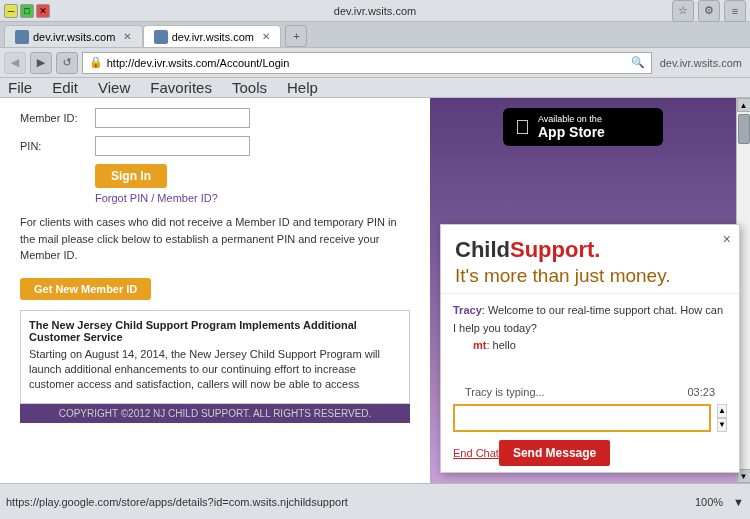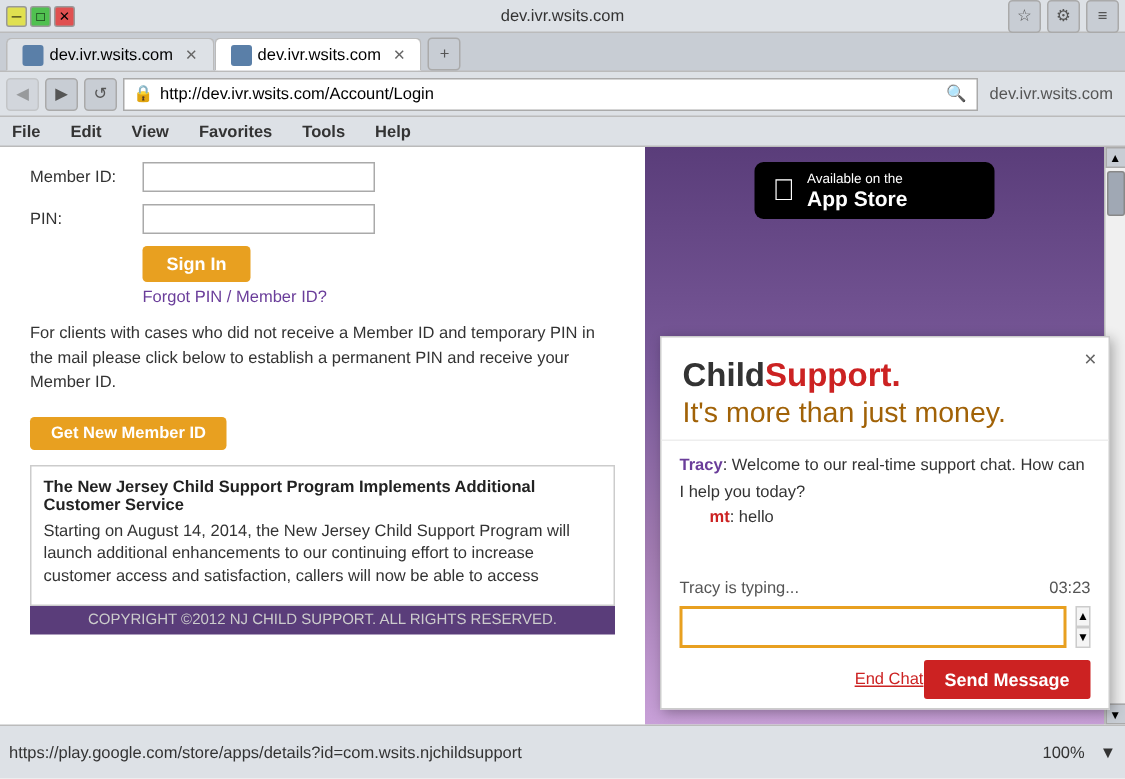--- a/index.html
+++ b/index.html
@@ -16,21 +16,21 @@
     .nav-btn { width: 22px; height: 22px; background: #c8cdd4; border: 1px solid #aaa; border-radius: 3px; display: flex; align-items: center; justify-content: center; cursor: pointer; font-size: 11px; color: #555; }
     .nav-btn.disabled { opacity: 0.5; }
     .address-bar { flex: 1; height: 22px; border: 1px solid #aaa; background: white; padding: 0 6px; font-size: 11px; display: flex; align-items: center; gap: 4px; }
     .address-bar input { border: none; outline: none; flex: 1; font-size: 11px; }
     .tab-bar { background: #c8cdd4; height: 26px; display: flex; align-items: flex-end; padding: 0 4px; border-bottom: 1px solid #bbb; }
     .tab { height: 22px; background: #dde1e6; border: 1px solid #bbb; border-bottom: none; border-radius: 4px 4px 0 0; padding: 0 10px; display: flex; align-items: center; font-size: 11px; cursor: pointer; min-width: 120px; gap: 4px; }
     .tab.active { background: white; z-index: 1; }
     .tab-close { font-size: 10px; color: #666; margin-left: 4px; }
     .favicon { width: 14px; height: 14px; background: #5a7fa8; border-radius: 2px; display: inline-block; }
     .menu-bar { background: #dde1e6; height: 20px; display: flex; align-items: center; padding: 0 4px; border-bottom: 1px solid #bbb; gap: 12px; }
-    .menu-item { font-size: 11px; color: #333; cursor: pointer; padding: 2px 4px; font-weight: bold; }
+    .menu-item { font-size: 15px; color: #333; cursor: pointer; padding: 2px 4px; }
     .left-panel { width: 430px; background: white; padding: 10px 20px; overflow: hidden; position: relative; }
     .right-panel { flex: 1; background: linear-gradient(180deg, #5a3d7a 0%, #7a5a9a 40%, #a07ab0 70%, #c8a0d8 100%); display: flex; flex-direction: column; align-items: center; padding: 10px; gap: 10px; }
 
     .page-text { font-size: 11px; color: #333; line-height: 1.5; margin-bottom: 8px; }
     .page-text .highlight { color: #6a3d9a; }
     .form-row { display: flex; align-items: center; margin-bottom: 8px; }
     .form-label { width: 75px; font-size: 11px; color: #333; }
     .form-input { width: 155px; height: 20px; border: 1px solid #aaa; padding: 2px 4px; font-size: 11px; }
     .sign-in-btn { background: #e8a020; color: white; border: none; padding: 5px 16px; font-size: 12px; font-weight: bold; cursor: pointer; border-radius: 3px; margin-bottom: 4px; }
     .forgot-link { color: #6a3d9a; font-size: 11px; cursor: pointer; text-decoration: none; margin-bottom: 10px; display: block; }
@@ -50,26 +50,26 @@
     .chat-widget { position: absolute; right: 10px; bottom: 10px; width: 300px; background: white; border: 1px solid #ccc; box-shadow: 2px 2px 8px rgba(0,0,0,0.3); z-index: 100; }
     .chat-header-area { padding: 12px 14px 6px 14px; border-bottom: 1px solid #eee; }
     .chat-brand { font-size: 22px; font-weight: bold; }
     .chat-brand-child { color: #333; }
     .chat-brand-support { color: #cc2222; }
     .chat-tagline { font-size: 19px; color: #a16207; margin-top: 2px; }
     .chat-close { position: absolute; top: 6px; right: 8px; cursor: pointer; font-size: 14px; color: #666; background: none; border: none; }
     .chat-messages { padding: 8px 12px; min-height: 90px; font-size: 11px; color: #333; line-height: 1.6; }
     .chat-msg-name { color: #6a3d9a; font-weight: bold; }
     .chat-msg-name2 { color: #cc2222; font-weight: bold; padding-left: 20px; }
-    .chat-typing-row { display: flex; justify-content: space-between; padding: 2px 12px; font-size: 11px; color: #555; }
+    .chat-typing-row { display: flex; justify-content: space-between; padding: 2px 24px; font-size: 11px; color: #555; }
     .chat-input-row { padding: 4px 12px 8px 12px; display: flex; gap: 6px; align-items: center; }
     .chat-input { flex: 1; height: 28px; border: 2px solid #e8a020; outline: none; padding: 2px 4px; font-size: 11px; }
     .chat-input-spinner { display: flex; flex-direction: column; }
     .chat-input-spinner button { font-size: 8px; height: 14px; border: 1px solid #ccc; background: #f5f5f5; cursor: pointer; line-height: 1; }
-    .chat-actions { display: flex; justify-content: flex-end; align-items: center; padding: 0 12px 6px 12px; }
+    .chat-actions { display: flex; justify-content: flex-start; align-items: center; padding: 0 12px 6px 12px; }
     .end-chat-link { color: #cc2222; font-size: 11px; cursor: pointer; text-decoration: underline; }
     .send-btn { background: #cc2222; color: white; border: none; padding: 6px 14px; font-size: 12px; font-weight: bold; cursor: pointer; border-radius: 2px; }
 
     
     .status-bar { background: #dde1e6; height: 36px; display: flex; align-items: center; padding: 0 6px; font-size: 11px; color: #333; border-top: 1px solid #bbb; justify-content: space-between; }
     .status-left { flex: 1; overflow: hidden; white-space: nowrap; text-overflow: ellipsis; }
     .status-right { display: flex; align-items: center; gap: 8px; }
     .zoom-control { display: flex; align-items: center; gap: 10px; font-size: 11px; }
 
     

